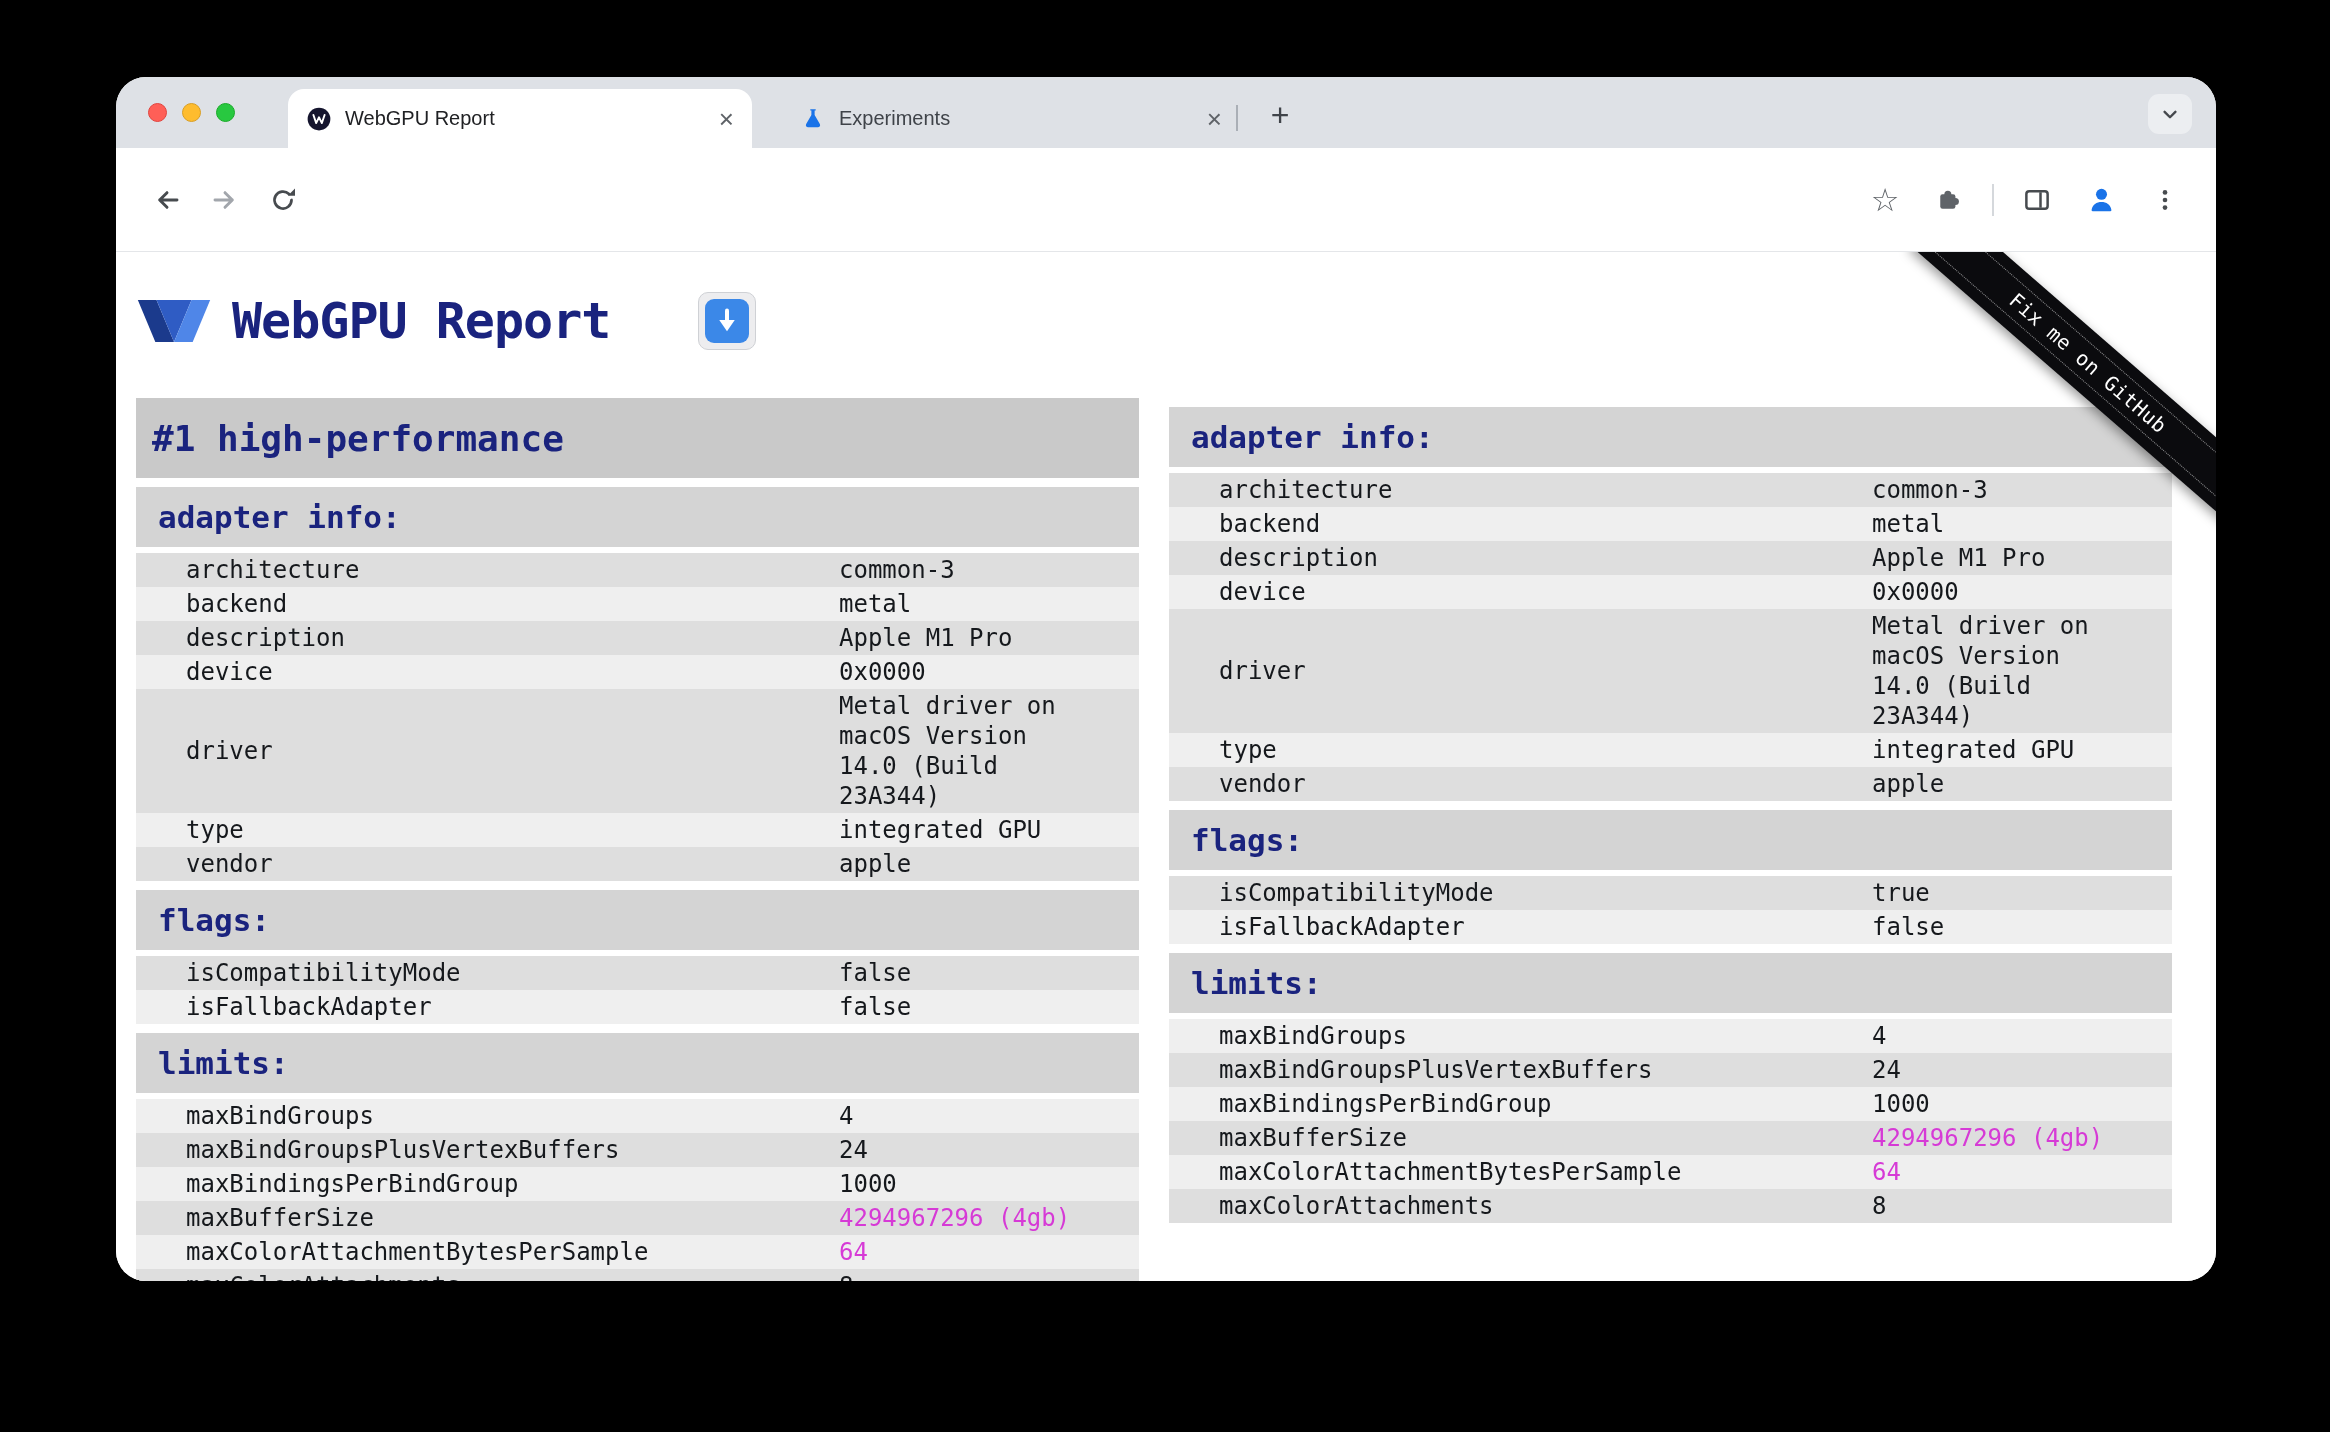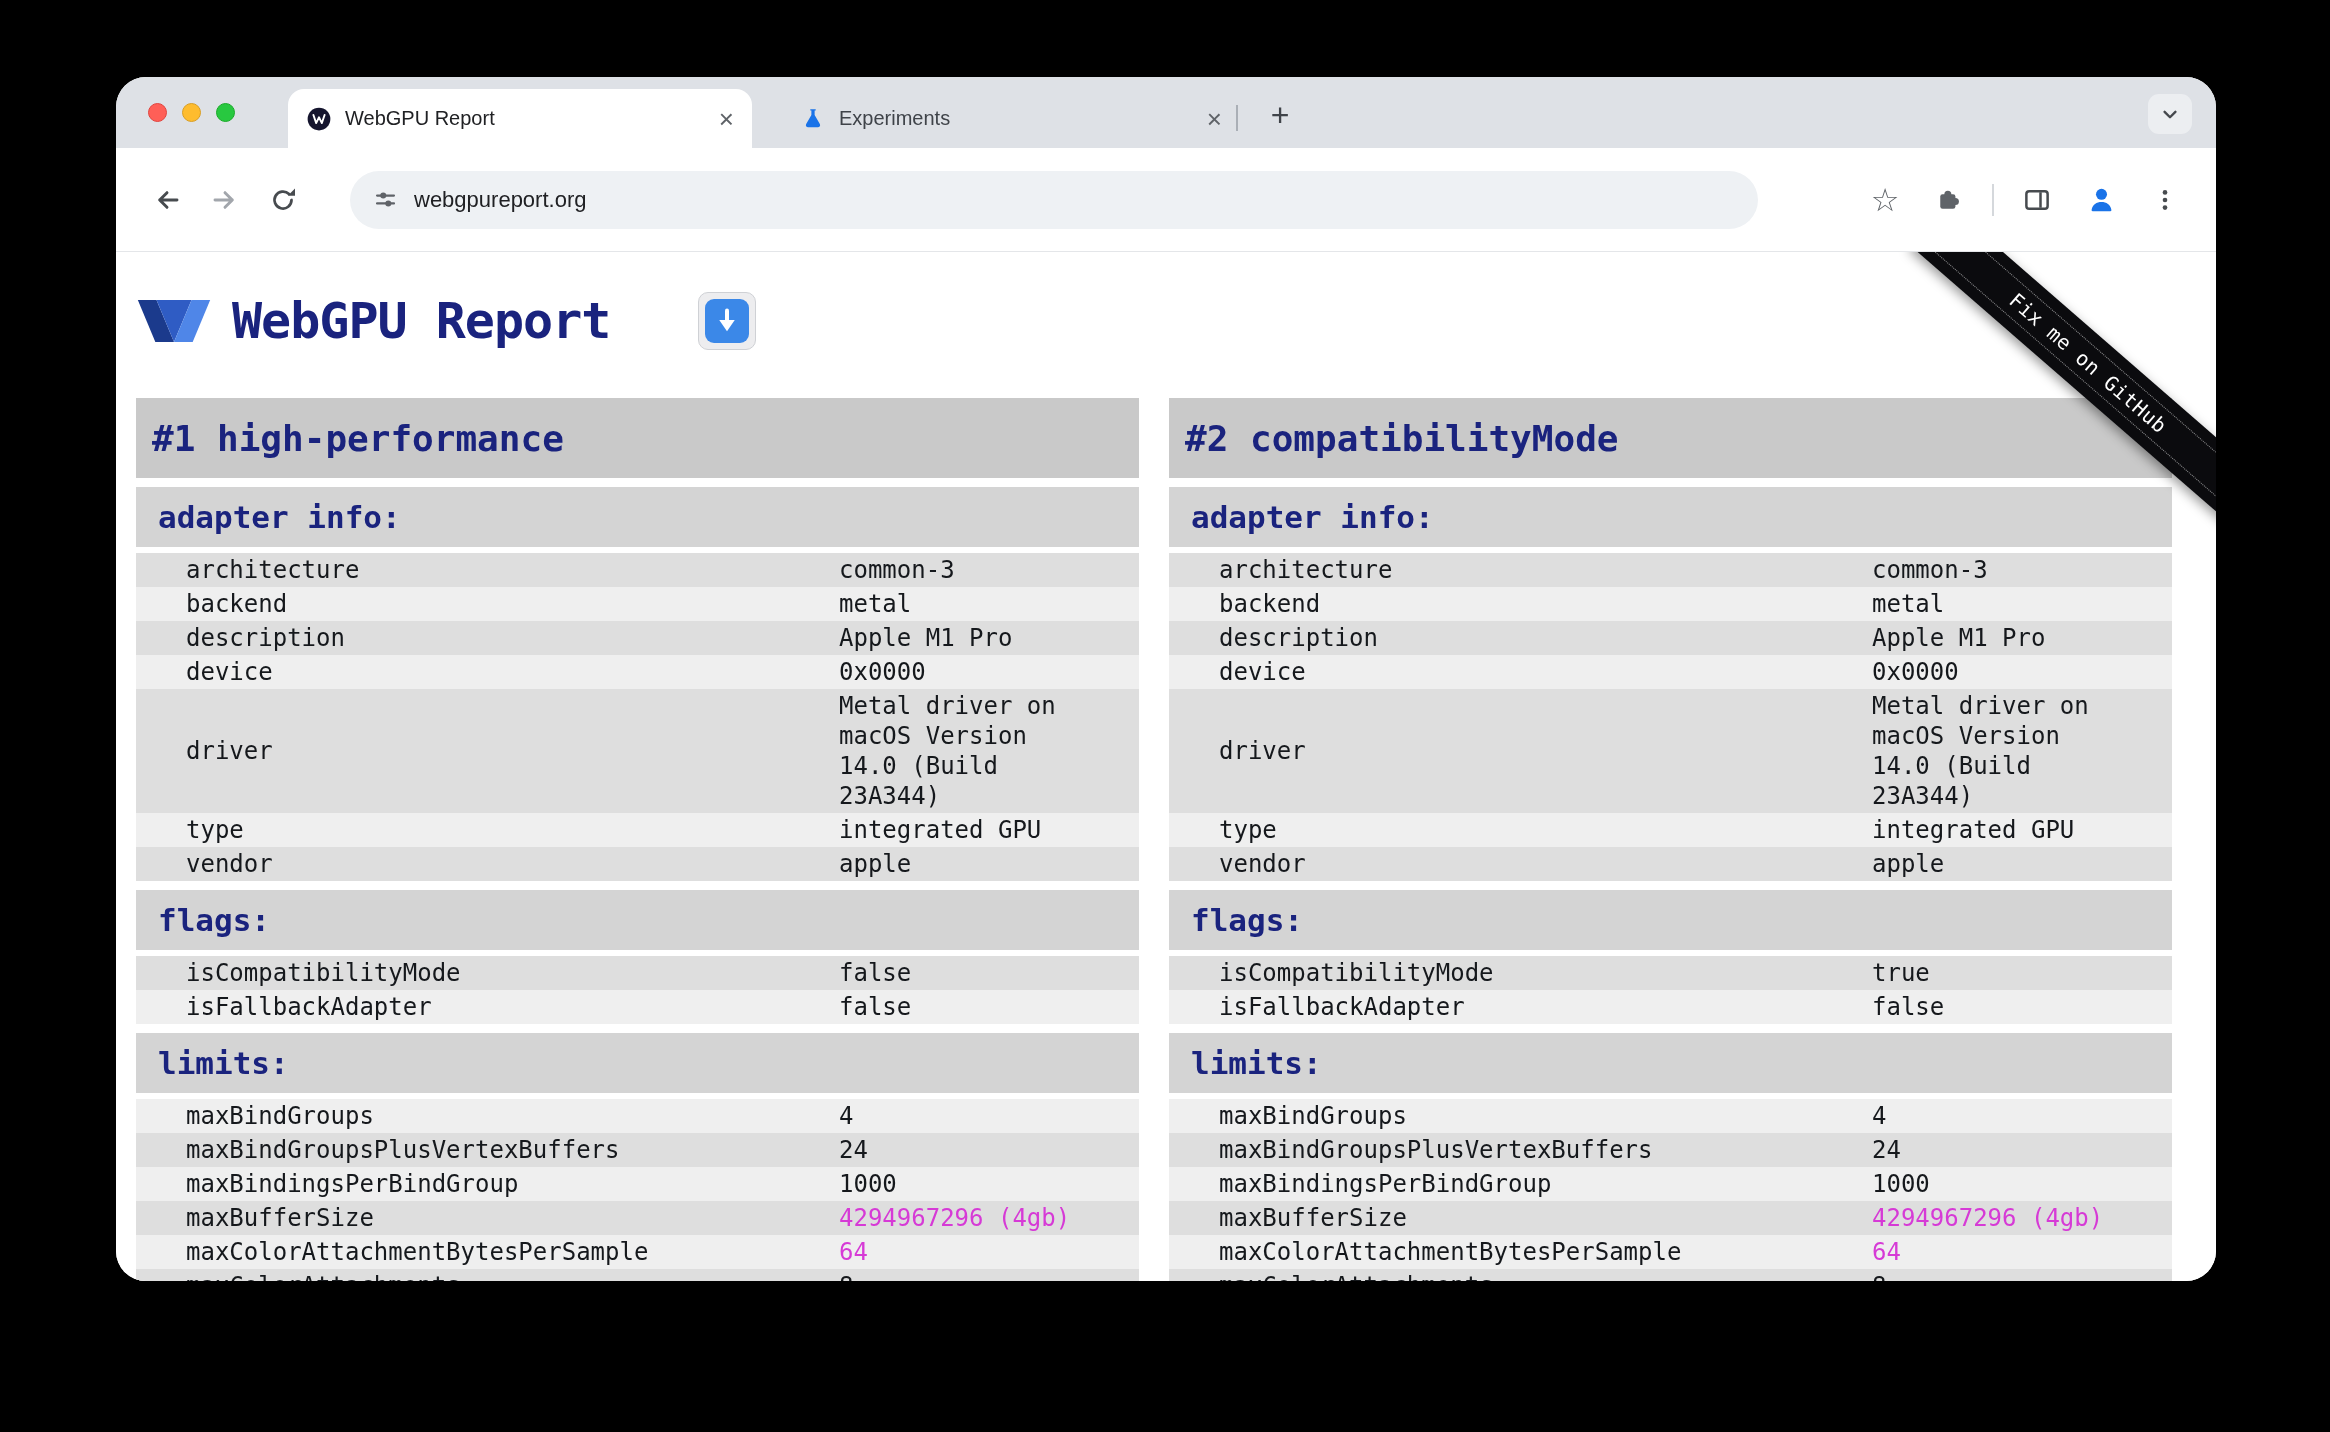--- a/index.html
+++ b/index.html
@@ -152,35 +152,20 @@
     </div>
     <div class="tool-btn">
       <span style="display:flex;">
         <svg viewBox="0 0 24 24" width="30" height="30">
             <path d="M18.8 12a6.8 6.8 0 1 1-2-4.8" fill="none" stroke="#474b4f" stroke-width="2.2" stroke-linecap="round"></path>
             <polygon points="15.8,8.6 21.6,8.6 21.6,2.8" fill="#474b4f"></polygon>
           </svg>
       </span>
     </div>
 
-    <div class="urlbar">
-      <div class="tool-btn" style="width:46px;height:46px;">
-        <span style="display:flex;">
-          <svg viewBox="0 0 24 24" width="27" height="27">
-              <g stroke="#5f6368" stroke-width="2" stroke-linecap="round">
-                <line x1="4.5" y1="8.5" x2="19.5" y2="8.5"></line>
-                <line x1="4.5" y1="15.5" x2="19.5" y2="15.5"></line>
-              </g>
-              <circle cx="10" cy="8.5" r="2.7" fill="#5f6368"></circle>
-              <circle cx="14.5" cy="15.5" r="2.7" fill="#5f6368"></circle>
-            </svg>
-        </span>
-      </div>
-      <span class="url-text">webgpureport.org</span>
-    </div>
 
     <div class="right-icons">
       <div class="tool-btn">
         <span class="star-glyph">☆</span>
       </div>
       <div class="tool-btn">
         <span style="display:flex;">
           <svg viewBox="0 0 24 24" width="28" height="28" fill="#5f6368">
               <rect x="4.5" y="7" width="13" height="12.5" rx="2"></rect>
               <circle cx="11" cy="7" r="3"></circle>
@@ -305,21 +290,20 @@
               <span class="cell key">maxColorAttachmentBytesPerSample</span>
               <span class="cell val hl">64</span>
             </div>
             <div class="row">
               <span class="cell key">maxColorAttachments</span>
               <span class="cell val">8</span>
             </div>
           </div>
         </section>
         <section class="report-col">
-          <header class="col-header">#2 compatibilityMode</header>
           <div class="section-band">adapter info:</div>
           <div class="rows">
             <div class="row">
               <span class="cell key">architecture</span>
               <span class="cell val">common-3</span>
             </div>
             <div class="row">
               <span class="cell key">backend</span>
               <span class="cell val">metal</span>
             </div>

